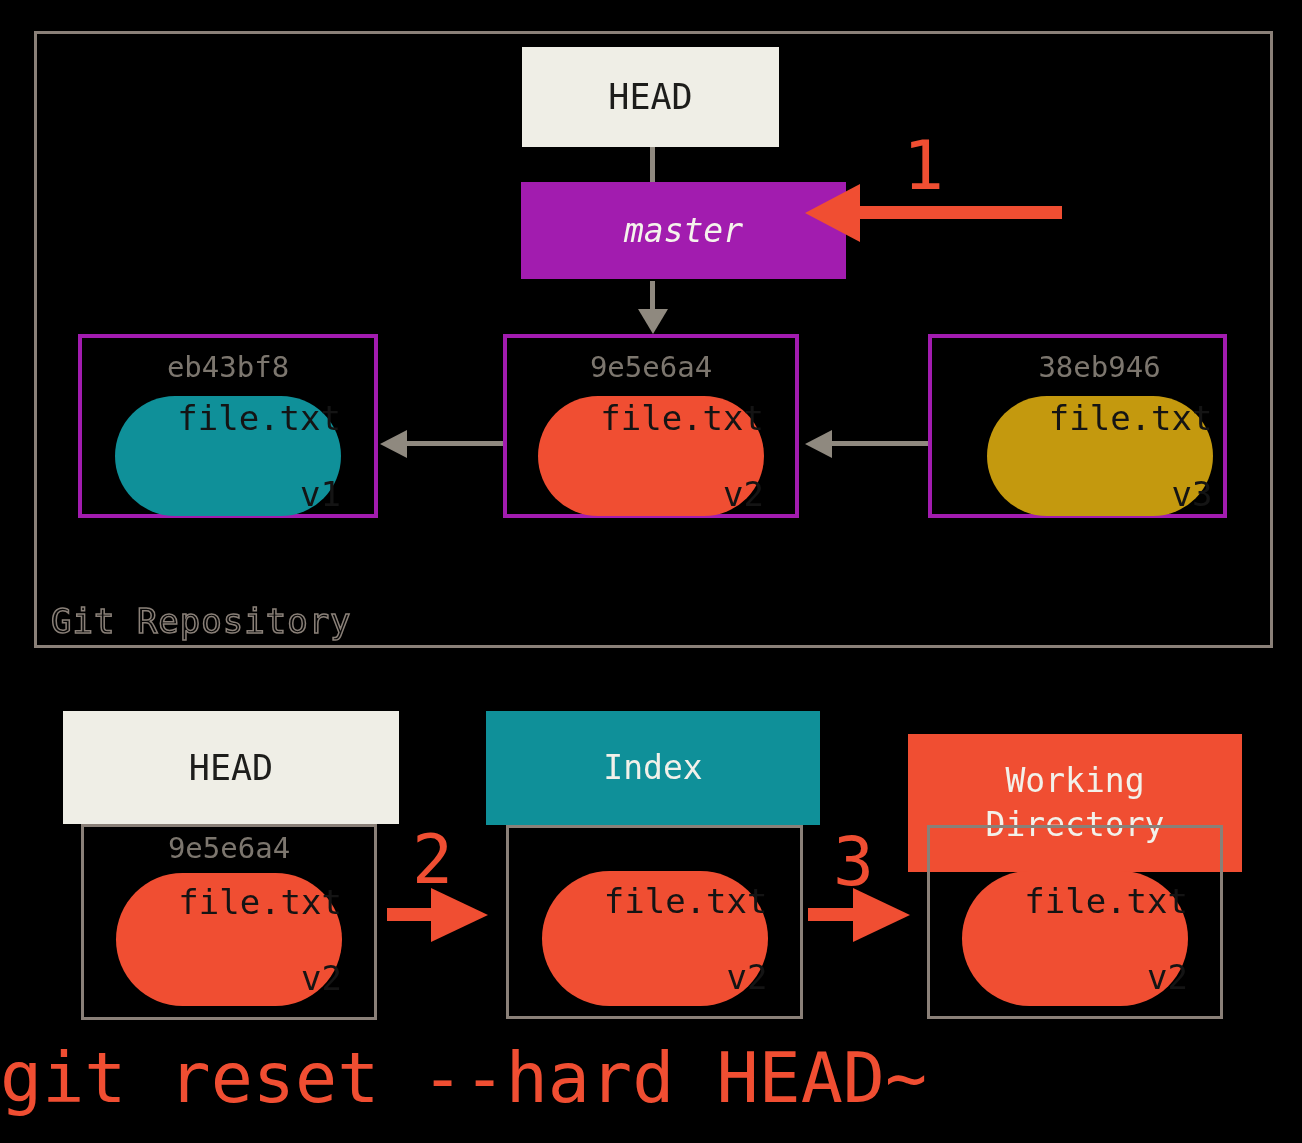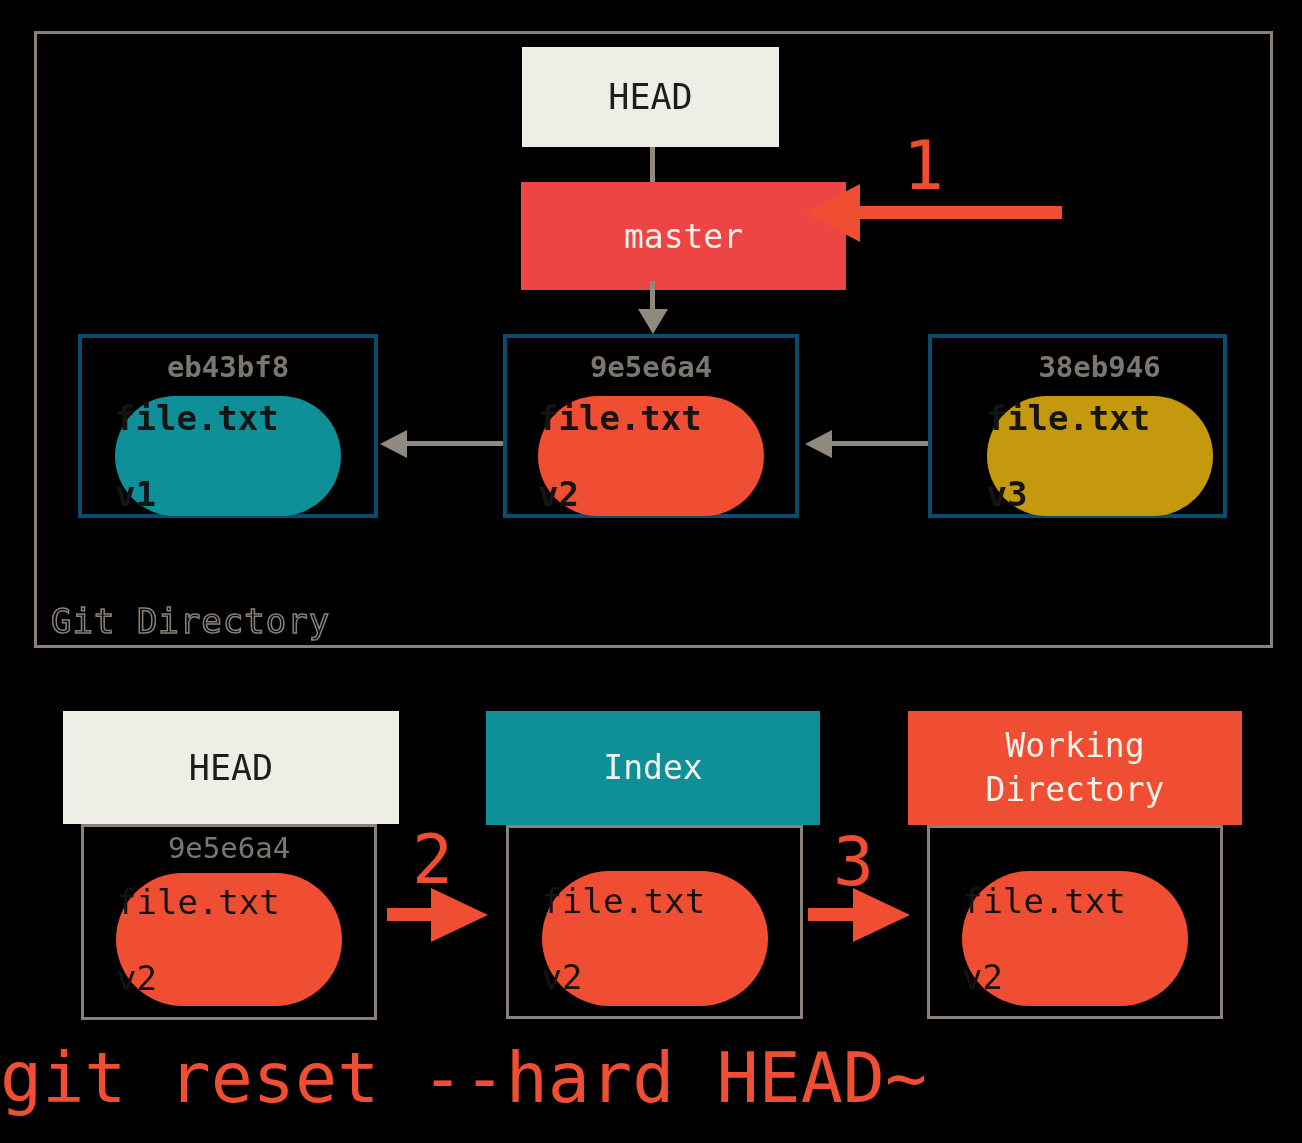--- a/index.html
+++ b/index.html
@@ -9,64 +9,64 @@
   }
   
   .repo-box{position:absolute;left:34px;top:31px;width:1239px;height:617px;
     border:3px solid #8a8078;box-sizing:border-box;}
   .repo-label{position:absolute;left:14px;bottom:4px;font-size:34px;
     color:#050505;-webkit-text-stroke:1.5px #8a8078;letter-spacing:1px;}
   .refbox{position:absolute;display:flex;align-items:center;justify-content:center;
     box-sizing:border-box;}
   .head-top{left:522px;top:47px;width:257px;height:100px;background:#efeee6;
     color:#1d1d1b;font-size:35px;}
-  .master{left:521px;top:182px;width:325px;height:108px;background:#ef4444;
-    color:#f5f3ec;font-size:33px;}
+  .master{left:521px;top:182px;width:325px;height:97px;background:#a21caf;
+    color:#f5f3ec;font-size:33px;font-style:italic;}
   
   .vline{position:absolute;width:5px;background:#8f897f;}
   .v1{left:650px;top:147px;height:35px;}
   .v2{left:650px;top:281px;height:30px;}
   .tri{position:absolute;width:0;height:0;border-style:solid;border-color:transparent;}
   .tri-down-master{left:638px;top:309px;border-left-width:15px;border-right-width:15px;
     border-top:25px solid #8f897f;border-bottom-width:0;}
   .hshaft{position:absolute;height:5px;background:#8f897f;}
   .shaft-a{left:406px;top:441px;width:97px;}
   .shaft-b{left:832px;top:441px;width:96px;}
   .tri-left{border-top-width:14px;border-bottom-width:14px;border-right:27px solid #8f897f;
     border-left-width:0;}
   .head-a{left:380px;top:430px;}
   .head-b{left:805px;top:430px;}
   
-  .commit-box{position:absolute;top:334px;height:184px;border:4px solid #0c4a6e;
-    box-sizing:border-box;display:flex;flex-direction:column;align-items:center;font-weight:bold;}
+  .commit-box{position:absolute;top:334px;height:184px;border:4px solid #a21caf;
+    box-sizing:border-box;display:flex;flex-direction:column;align-items:center;}
   .c1{left:78px;width:300px;}
   .c2{left:503px;width:296px;}
   .c3{left:928px;width:299px;padding-left:44px;}
   .hash{margin-top:10px;font-size:29px;color:#7c766e;line-height:38px;}
   .pill{width:226px;height:135px;border-radius:68px;display:flex;flex-direction:column;
-    align-items:flex-start;justify-content:center;color:#141414;font-size:34px;line-height:44px;gap:32px;}
+    align-items:flex-end;justify-content:center;color:#141414;font-size:34px;line-height:44px;gap:32px;}
   .commit-box .pill{margin-top:10px;}
   .pill.teal{background:#0f9099;}
   .pill.red{background:#f04e32;}
   .pill.gold{background:#c4990e;}
   
   .red-shaft{position:absolute;background:#f04e32;}
   .shaft-1{left:858px;top:206px;width:204px;height:13px;}
   .tri-red-left{left:805px;top:184px;border-top-width:29px;border-bottom-width:29px;
     border-right:55px solid #f04e32;border-left-width:0;}
   .step-digit{position:absolute;color:#f04e32;font-size:68px;line-height:68px;}
   .d1{left:903px;top:132px;}
   .d2{left:412px;top:826px;}
   .d3{left:833px;top:828px;}
   
   .area-header{position:absolute;display:flex;align-items:center;justify-content:center;
     text-align:center;font-size:33px;line-height:44px;white-space:pre-line;box-sizing:border-box;}
   .hdr-head{left:63px;top:711px;width:336px;height:113px;background:#efeee6;color:#1d1d1b;font-size:35px;}
   .hdr-index{left:486px;top:711px;width:334px;height:114px;background:#0f9099;color:#f2f1ea;}
-  .hdr-wd{left:908px;top:711px;width:334px;height:114px;background:#f04e32;color:#f2f1ea;}
+  .hdr-wd{left:908px;top:734px;width:334px;height:138px;background:#f04e32;color:#f2f1ea;}
   .area-body{position:absolute;border:3px solid #8a8078;box-sizing:border-box;
     display:flex;flex-direction:column;align-items:center;}
   .body-head{left:81px;top:824px;width:296px;height:196px;}
   .body-index{left:506px;top:825px;width:297px;height:194px;}
   .body-wd{left:927px;top:825px;width:296px;height:194px;}
   .body-head .hash{margin-top:2px;}
   .body-head .pill{margin-top:6px;height:133px;}
   .body-index .pill,.body-wd .pill{margin-top:43px;}
   
   .shaft-2{left:387px;top:908px;width:45px;height:13px;}
@@ -78,21 +78,21 @@
   
   .caption{position:absolute;left:0;top:1040px;width:1302px;text-align:left;
     color:#f04e32;font-size:70px;line-height:76px;}
 </style>
 </head>
 <body>
 
 <div class="canvas">
 
   <div class="repo-box">
-    <div class="repo-label">Git Directory</div>
+    <div class="repo-label">Git Repository</div>
   </div>
 
   <div class="refbox head-top">
     <span>HEAD</span>
   </div>
 
   <div class="vline v1"></div>
 
   <div class="refbox master">
     <span>master</span>

